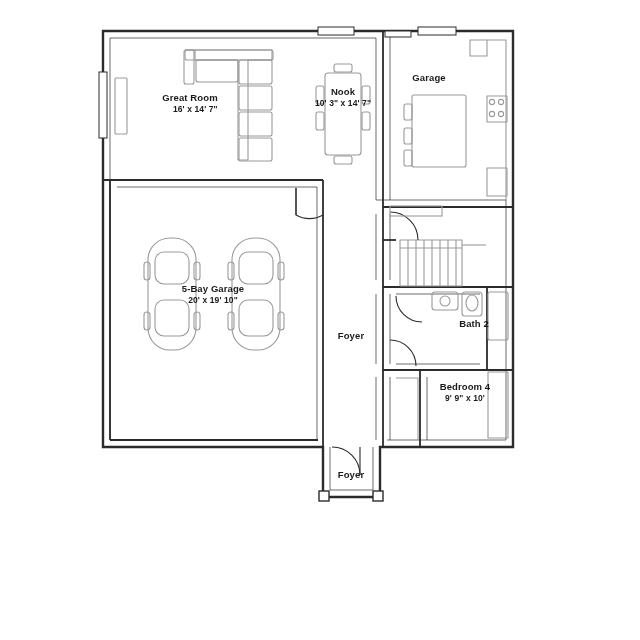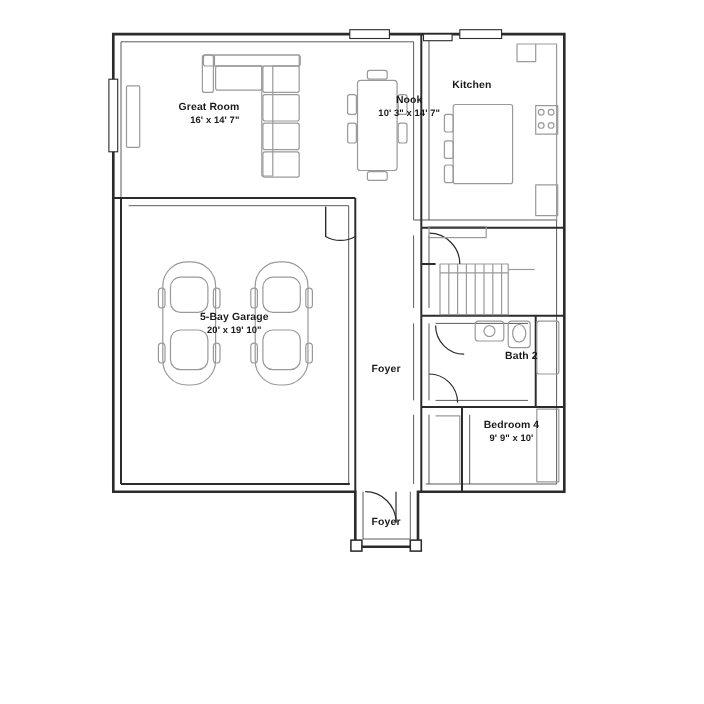--- a/index.html
+++ b/index.html
@@ -195,27 +195,27 @@
     <rect x="373" y="491" width="10" height="10"></rect>
   </g>
 
 </svg>
 
 <div class="room-label" style="left:190px; top:103px;text-align:right;">
   <div class="room-name">Great Room</div>
   <div class="room-dims">16' x 14' 7"</div>
 </div>
 
-<div class="room-label" style="left:343px; top:97px;margin-left:29px;">
+<div class="room-label" style="left:343px; top:97px;">
   <div class="room-name">Nook</div>
   <div class="room-dims">10' 3" x 14' 7"</div>
 </div>
 
 <div class="room-label" style="left:429px; top:78px;">
-  <div class="room-name">Kitchen</div>
+  <div class="room-name">Garage</div>
 </div>
 
 <div class="room-label" style="left:213px; top:294px;">
   <div class="room-name">5-Bay Garage</div>
   <div class="room-dims">20' x 19' 10"</div>
 </div>
 
 <div class="room-label" style="left:351px; top:336px;">
   <div class="room-name">Foyer</div>
 </div>

